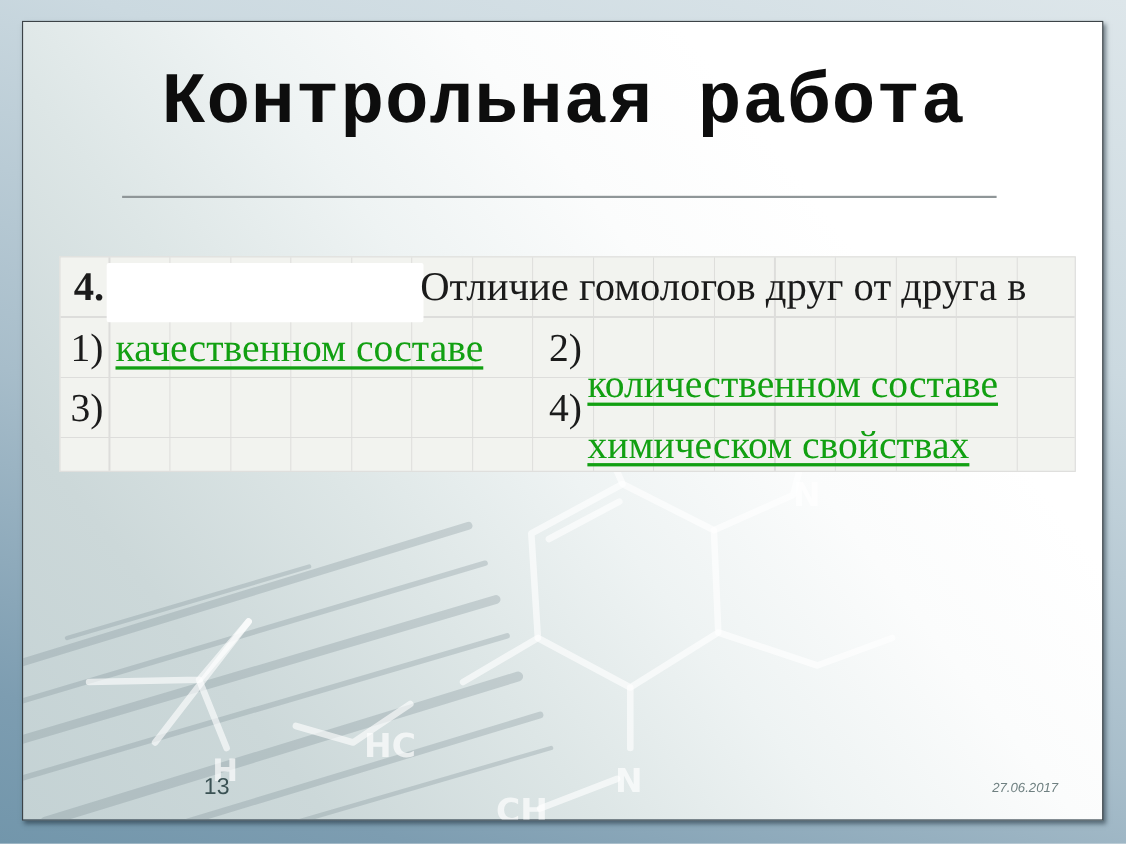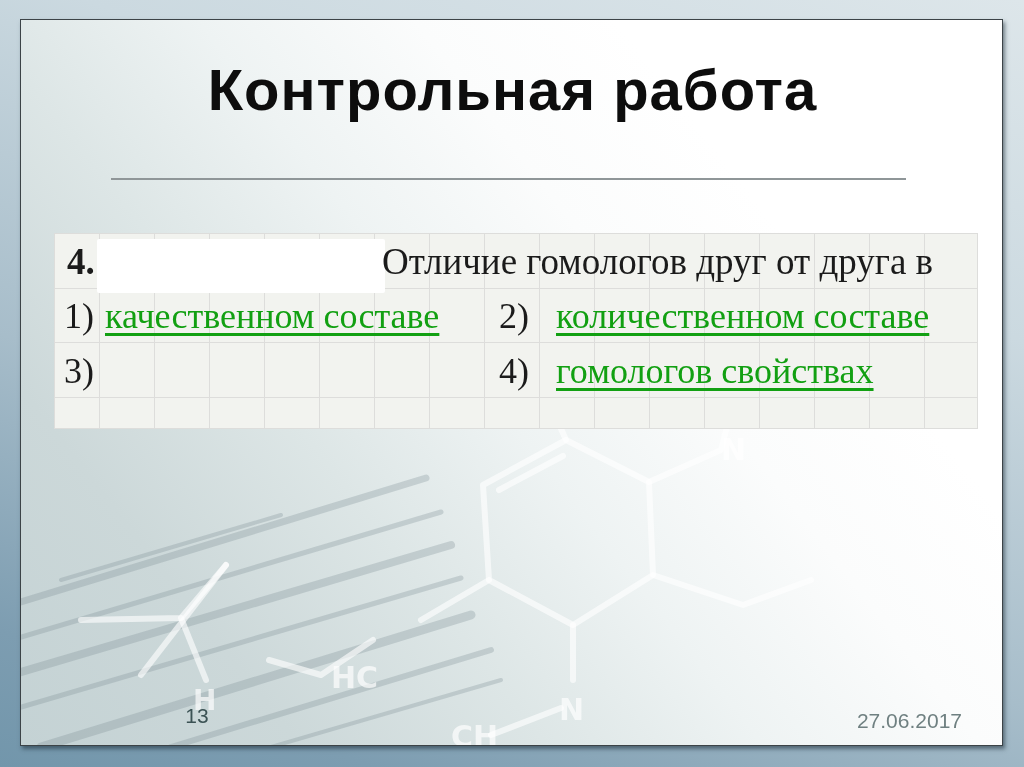--- a/index.html
+++ b/index.html
@@ -21,23 +21,23 @@
   }
 
   
   .watermark { position:absolute; left:0; top:0; width:983px; height:727px; }
   .watermark svg { display:block; }
 
   
   .title {
     position:absolute; left:0; top:36px; width:983px;
     text-align:center;
-    font-family:Liberation Sans, sans-serif;
+    font-family:Liberation Mono, monospace;
     font-weight:700;
-    font-size:58px;
+    font-size:66px;
     letter-spacing:1px;
     color:#0d0d0d;
   }
   .title-rule {
     position:absolute; left:90px; top:158px; width:795px; height:2px;
     background:#8f9698;
   }
 
   
   .q-table {
@@ -56,37 +56,37 @@
     position:absolute; left:42px; top:5px; width:288px; height:54px;
     background:#ffffff; border-radius:2px;
   }
   .q-num   { left:12px;  top:0;    height:54px; line-height:56px; font-size:37px; font-weight:700; }
   .q-text  { left:327px; top:0;    height:54px; line-height:56px; font-size:37px; }
   .row2 { top:54px;  height:55px; line-height:57px; font-size:36px; }
   .row3 { top:109px; height:54px; line-height:56px; font-size:36px; }
   .opt-num-a { left:9px; }
   .opt-lab-a { left:50px; }
   .opt-num-b { left:444px; }
-  .opt-lab-b { left:501px; }
+  .opt-lab-b { left:479px;margin-top:33px; }
   .opt-green {
     color:#12a012;
     text-decoration:underline;
     text-decoration-color:#12a012;
     text-decoration-thickness:2.5px;
     text-underline-offset:5px;
   }
 
   
   .page-number {
     position:absolute; left:146px; top:684px; width:60px;
     font-size:21px; color:#3b5254; text-align:center;
   }
   .slide-date {
     position:absolute; right:40px; top:689px;
-    font-size:21px; color:#6f8081;
+    font-size:12px; color:#6f8081;font-style:italic;
   }
 </style>
 </head>
 <body>
 
 <div class="slide">
 
   <div class="watermark">
     <svg width="983" height="727" viewBox="0 0 983 727" xmlns="http://www.w3.org/2000/svg">
 
@@ -147,19 +147,19 @@
     <span class="q-num">4.</span>
     <span class="q-text">Отличие гомологов друг от друга в</span>
 
     <span class="row2 opt-num-a">1)</span>
     <span class="row2 opt-lab-a opt-green">качественном составе</span>
     <span class="row2 opt-num-b">2)</span>
     <span class="row2 opt-lab-b opt-green">количественном составе</span>
 
     <span class="row3 opt-num-a">3)</span>
     <span class="row3 opt-num-b">4)</span>
-    <span class="row3 opt-lab-b opt-green">гомологов свойствах</span>
+    <span class="row3 opt-lab-b opt-green">химическом свойствах</span>
   </div>
 
   <div class="page-number">13</div>
   <div class="slide-date">27.06.2017</div>
 
 </div>
 
 </body></html>

